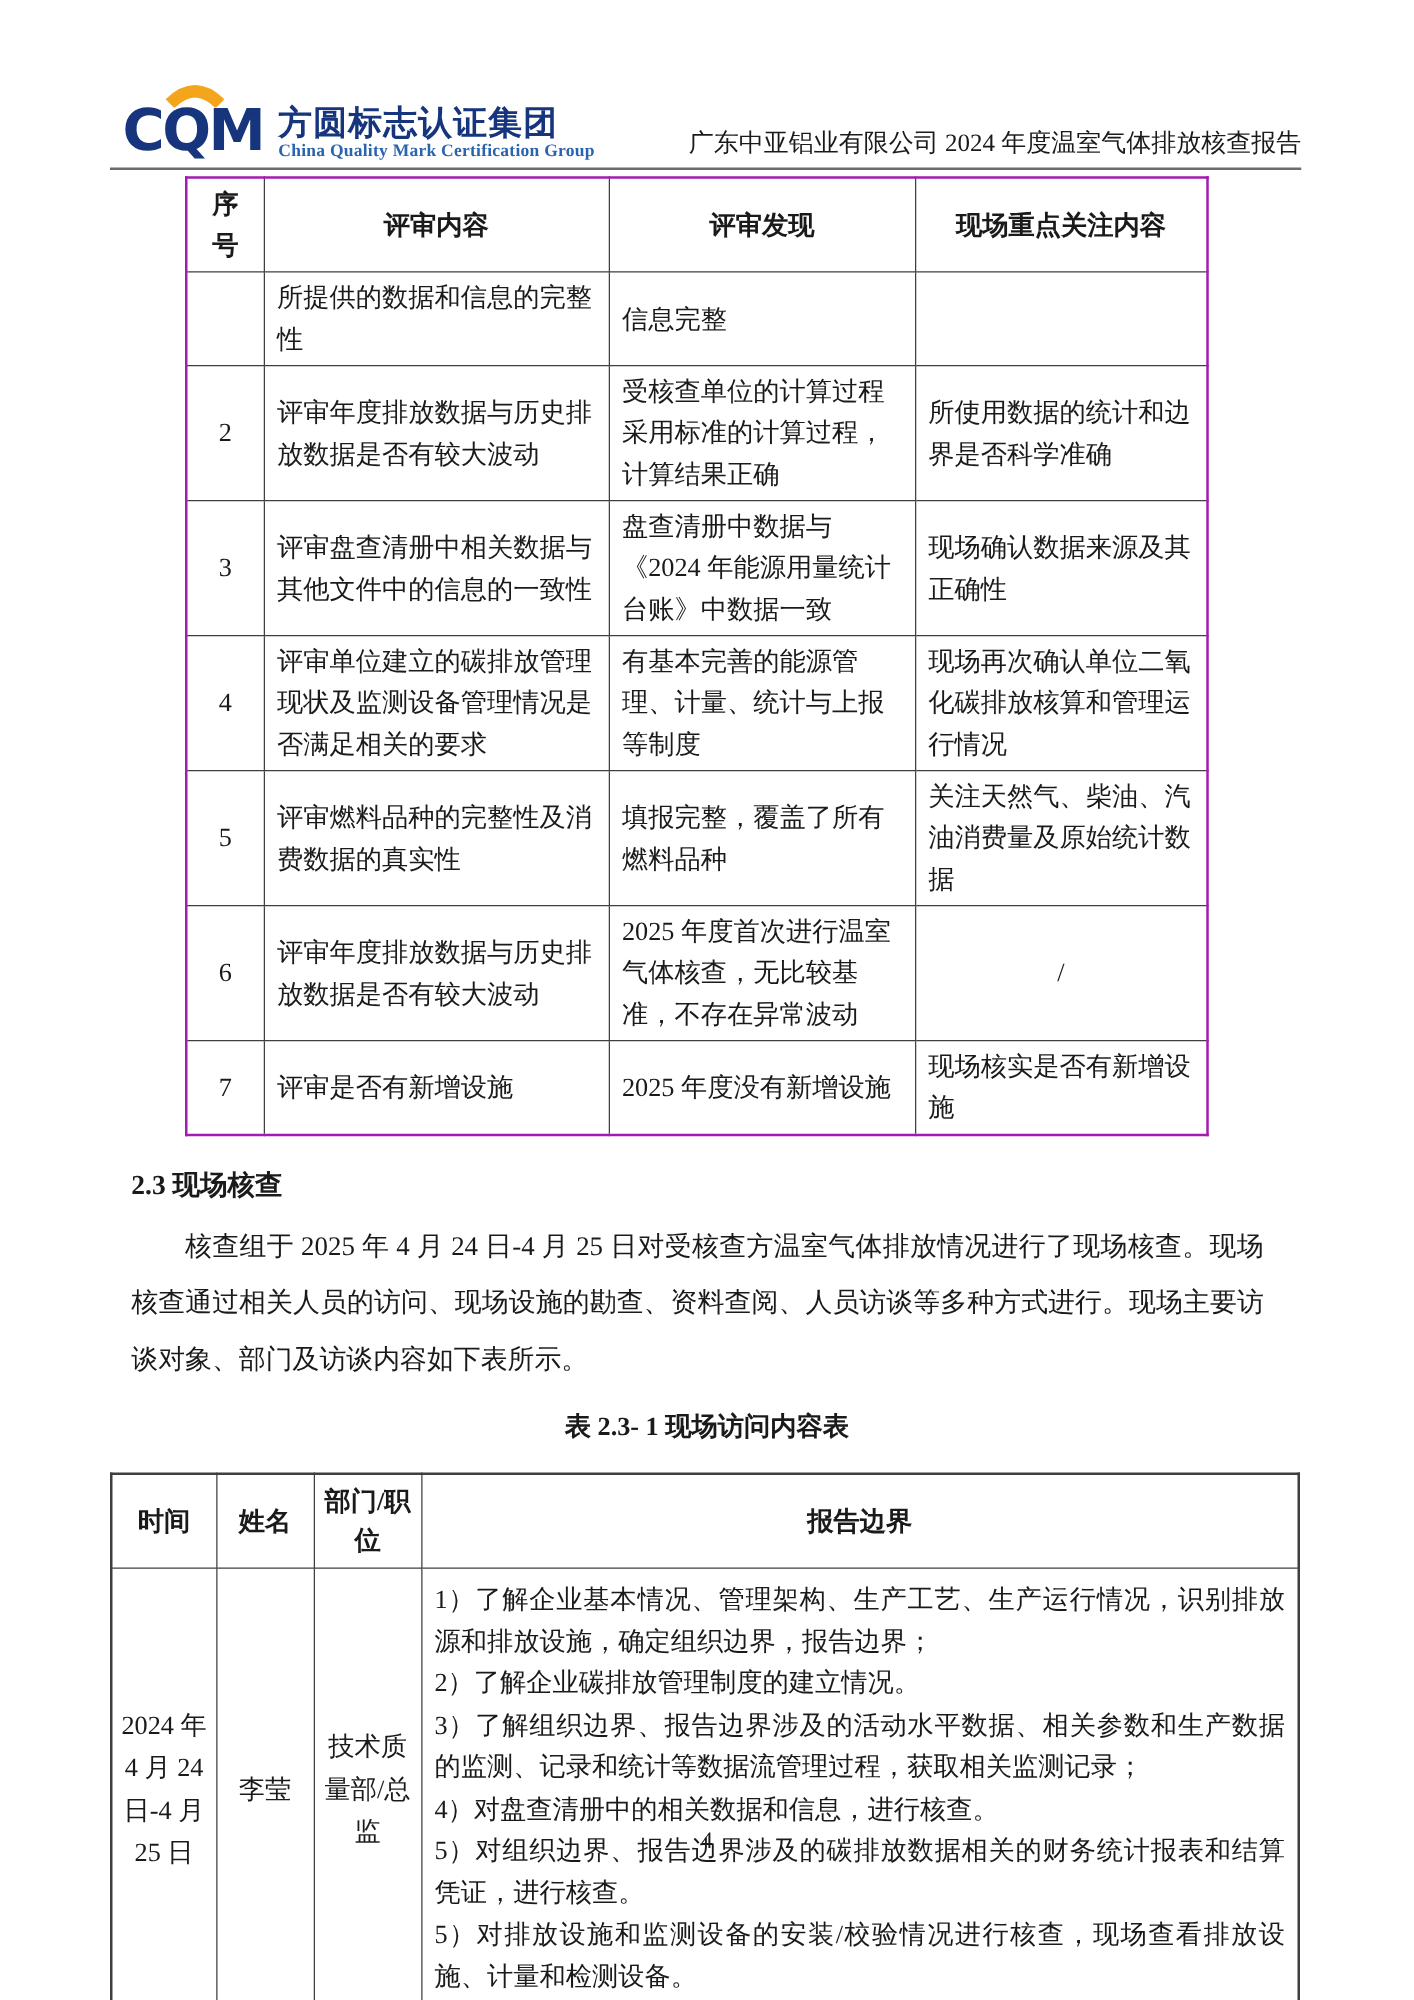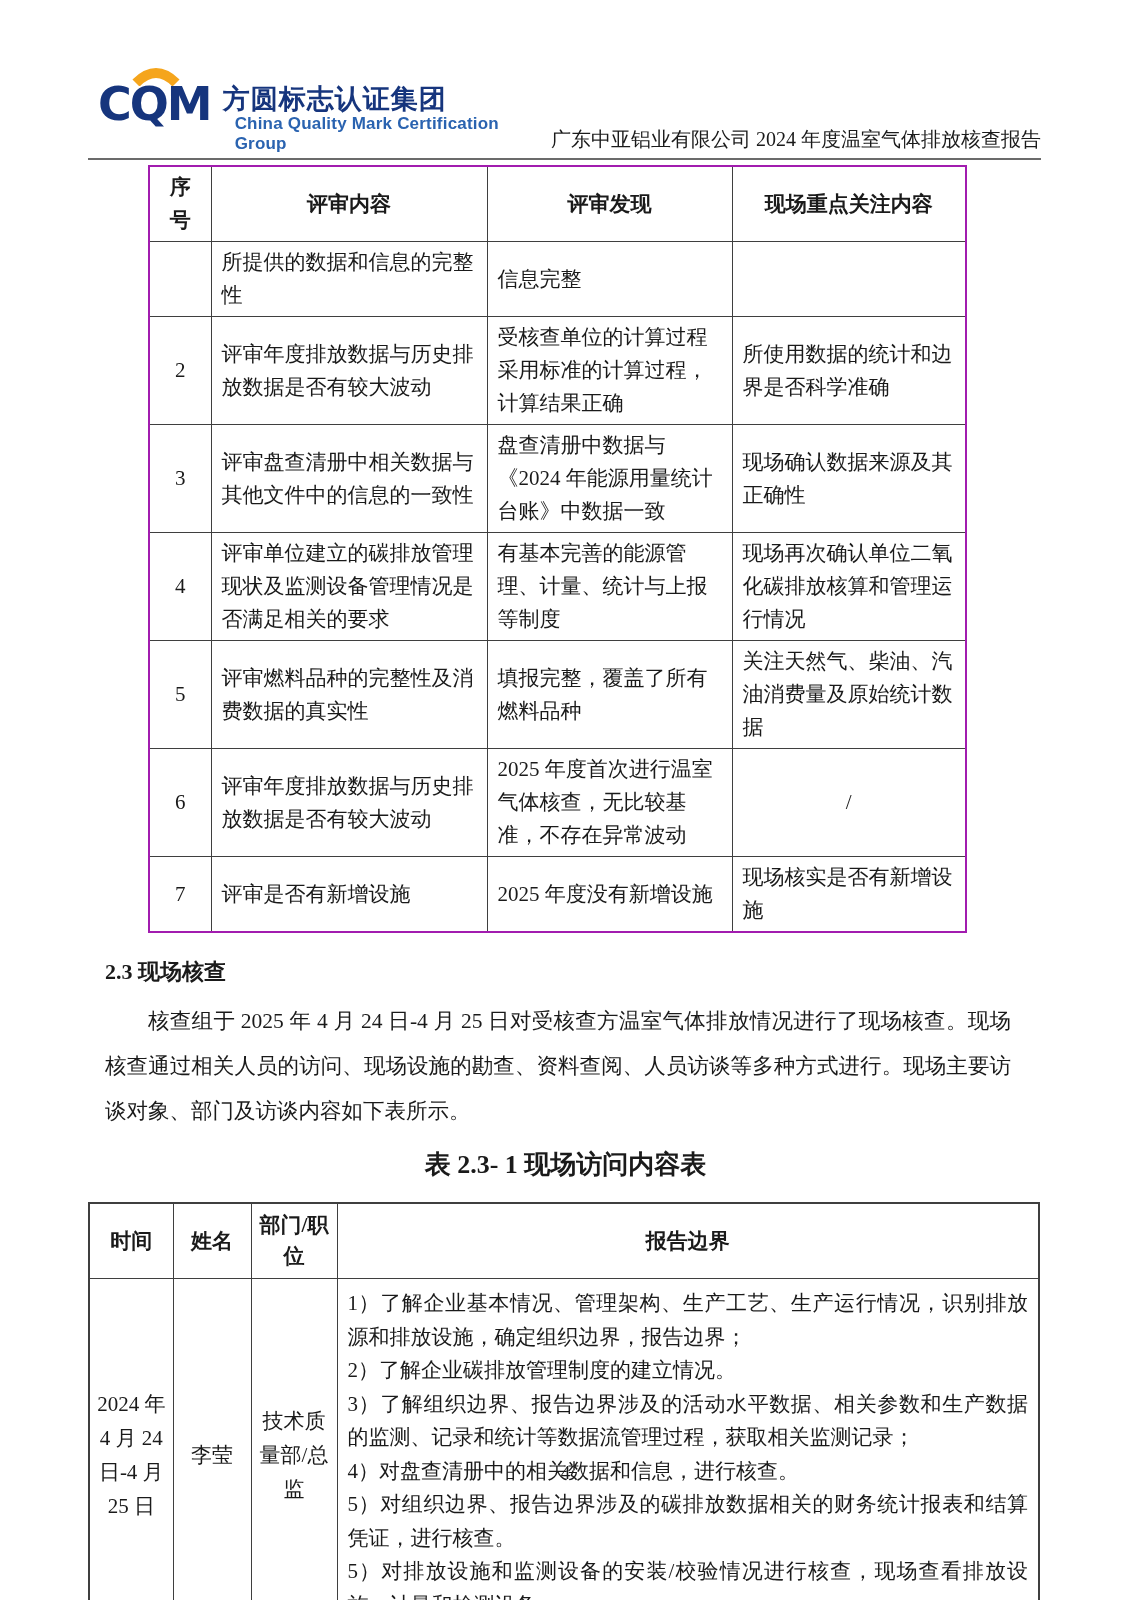--- a/index.html
+++ b/index.html
@@ -13,22 +13,22 @@
   .hdr { margin:0 90px 0 88px; padding-top:70px; border-bottom:2px solid #6b6b6b;
          display:flex; justify-content:space-between; align-items:flex-end; padding-bottom:4px; }
   .logo { display:flex; align-items:flex-start; margin-left:10px; gap:12px; }
   .cqm-mark { position:relative; padding-top:12px; }
   .cqm-text { font-family:"DejaVu Sans","Liberation Sans",sans-serif; font-weight:800;
               font-size:46px; line-height:44px; color:#16357d; letter-spacing:-2px; }
   .cqm-arc { position:absolute; left:34px; top:-2px; }
   .brand { padding-top:14px; }
   .brand-cn { font-family:"DejaVu Sans","Liberation Sans",sans-serif; font-weight:700;
               font-size:27px; line-height:30px; color:#16357d; letter-spacing:1px; }
-  .brand-en { font-family:Liberation Sans, sans-serif; font-weight:700;
-              font-size:17px; color:#2a63b0; letter-spacing:.2px;margin-left:12px; }
+  .brand-en { font-family:Liberation Serif, serif; font-weight:700;
+              font-size:14px; color:#2a63b0; letter-spacing:.2px; }
   .doc-title { font-size:20px; line-height:26px; padding-bottom:2px; white-space:nowrap; }
 
   
   table { border-collapse:collapse; }
   .t1 { margin:5px 0 0 148px; width:817px; border:2px solid #a21caf; table-layout:fixed; }
   .t1 th,.t1 td { border:1px solid #3f3f3f; font-size:21px; line-height:33px;
                   padding:4px 10px; vertical-align:middle; }
   .t1 th { font-weight:700; text-align:center; }
   .t1 .c-no { width:62px; text-align:center; }
   .t1 .c-content { width:276px; }
@@ -36,21 +36,21 @@
   .t1 .c-focus { width:234px; }
   .t1 td.c-content,.t1 td.c-finding,.t1 td.c-focus { text-align:left; }
   .t1 td.center { text-align:center; }
 
   
   .sec-h { margin:24px 0 0 105px; font-size:22px; font-weight:700; line-height:30px; }
   .para { margin:12px 90px 0 105px; width:906px; font-size:21.5px; line-height:45px;
           text-align:justify; text-indent:43px; }
 
   
-  .caption { margin-top:14px; width:100%; text-align:center; font-size:26px; font-weight:700; line-height:34px; }
+  .caption { margin-top:14px; width:100%; text-align:center; font-size:21px; font-weight:700; line-height:34px; }
   .t2 { margin:20px 0 0 88px; width:952px; border:2px solid #3f3f3f; table-layout:fixed; }
   .t2 th,.t2 td { border:1px solid #3f3f3f; font-size:21px; vertical-align:middle; }
   .t2 th { font-weight:700; text-align:center; line-height:31px; padding:6px 4px; height:62px; }
   .t2 .c-time { width:84px; }
   .t2 .c-name { width:78px; }
   .t2 .c-dept { width:86px; }
   .t2 td.mid { text-align:center; line-height:34px; padding:4px 6px; }
   .t2 td.c-items { padding:8px 10px; line-height:33.5px; text-align:left; vertical-align:middle; }
   .t2 td.c-items div { text-align:justify; }
 

